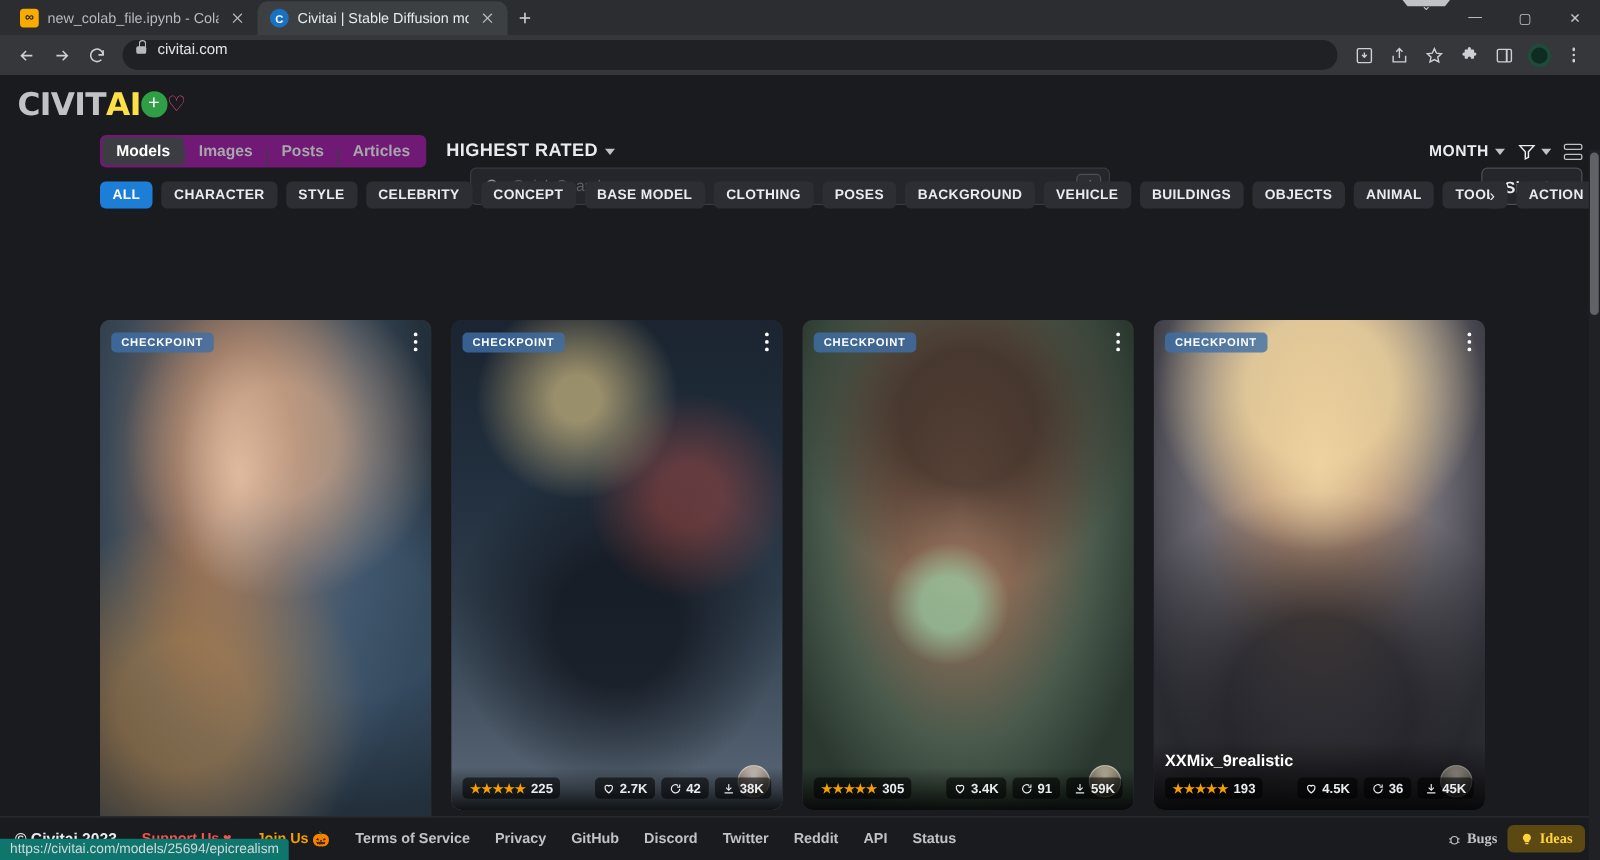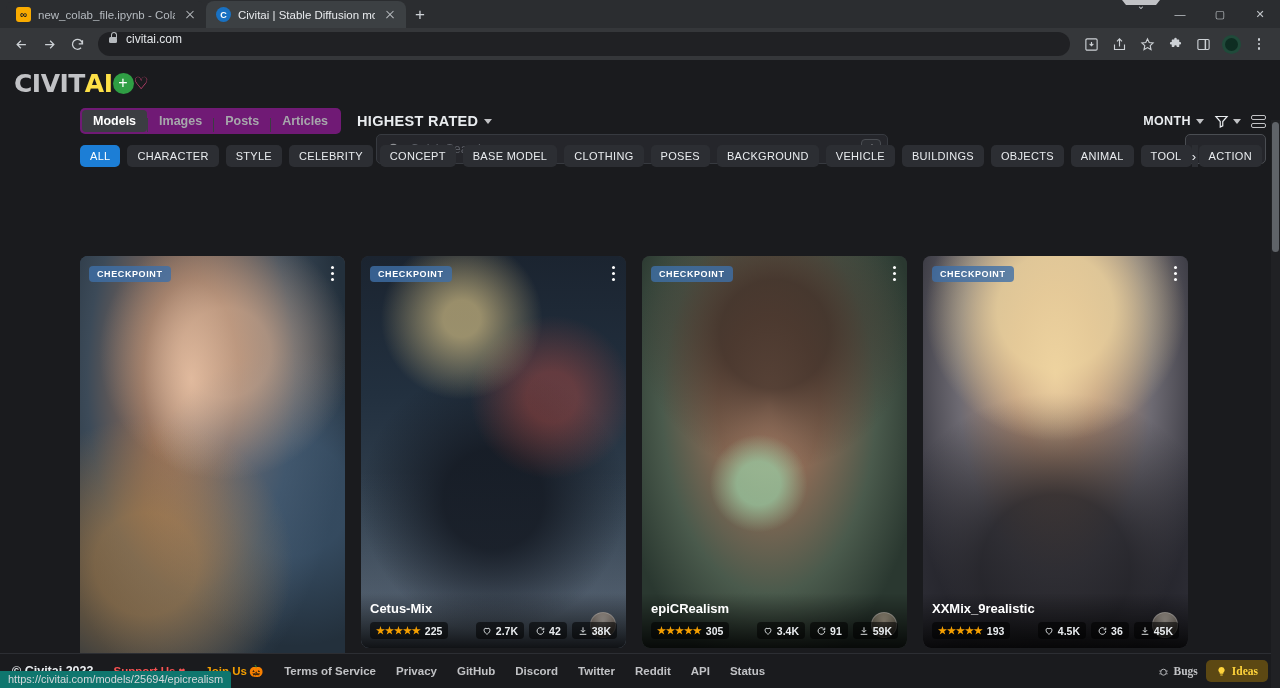--- a/index.html
+++ b/index.html
@@ -139,21 +139,21 @@
   .period { display: flex; align-items: center; gap: 5px; color: #e9ecef;
             font-size: 12.5px; font-weight: 700; letter-spacing: .4px; }
   .filt { display: flex; align-items: center; gap: 4px; }
   .layout-ico { display: flex; flex-direction: column; gap: 3px; }
   .layout-ico i { display: block; width: 15px; height: 5px; border: 1.3px solid #c1c2c5;
                   border-radius: 2px; }
 
   .chips { display: flex; align-items: center; gap: 7px; padding: 0 80px;
            margin-top: 9px; position: relative; overflow: hidden; }
   .chip {
-    background: #2c2e33; color: #e9ecef; font-size: 11px; font-weight: 400;
+    background: #2c2e33; color: #e9ecef; font-size: 11px; font-weight: 700;
     padding: 5px 10px; border-radius: 5px; white-space: nowrap;
     letter-spacing: .3px;
   }
   .chip.active { background: #1c7ed6; color: #fff; }
   .chip-arrow { position: absolute; right: 82px; color: #e9ecef; font-size: 13px;
                 background: #2c2e33; padding: 5px 2px 5px 0; }
 
   
   .grid {
     position: absolute; left: 80px; top: 196px; width: 1112px;
@@ -428,21 +428,20 @@
                  linear-gradient(0deg, rgba(120,140,160,.35), transparent 45%);"></div>
             <span class="badge-cp">CHECKPOINT</span>
             <span class="card-menu">
                 <i></i>
                 <i></i>
                 <i></i>
               </span>
             <span class="card-avatar" style="background:radial-gradient(circle at 50% 35%,#dcd4cc,#7a6a5e);"></span>
           </div>
           <div class="card-foot">
-            <div class="card-title">Cetus-Mix</div>
             <div class="stats">
               <span class="pill">
                 <span class="stars">★★★★★</span>
                 <span>225</span>
               </span>
               <span class="pill-group">
                 <span class="pill">
                   <svg width="10" height="10" viewBox="0 0 24 24" fill="none" stroke="#e9ecef" stroke-width="2.2">
                       <path d="M12 20s-7-4.5-7-9.5A4 4 0 0112 7a4 4 0 017 3.5C19 15.5 12 20 12 20z"></path>
                     </svg>
@@ -483,21 +482,20 @@
                  radial-gradient(circle at 50% 20%, rgba(60,45,38,.8) 0 16%, transparent 40%);"></div>
             <span class="badge-cp">CHECKPOINT</span>
             <span class="card-menu">
                 <i></i>
                 <i></i>
                 <i></i>
               </span>
             <span class="card-avatar" style="background:radial-gradient(circle at 50% 35%,#cbbfa8,#5e5a4a);"></span>
           </div>
           <div class="card-foot">
-            <div class="card-title">epiCRealism</div>
             <div class="stats">
               <span class="pill">
                 <span class="stars">★★★★★</span>
                 <span>305</span>
               </span>
               <span class="pill-group">
                 <span class="pill">
                   <svg width="10" height="10" viewBox="0 0 24 24" fill="none" stroke="#e9ecef" stroke-width="2.2">
                       <path d="M12 20s-7-4.5-7-9.5A4 4 0 0112 7a4 4 0 017 3.5C19 15.5 12 20 12 20z"></path>
                     </svg>

